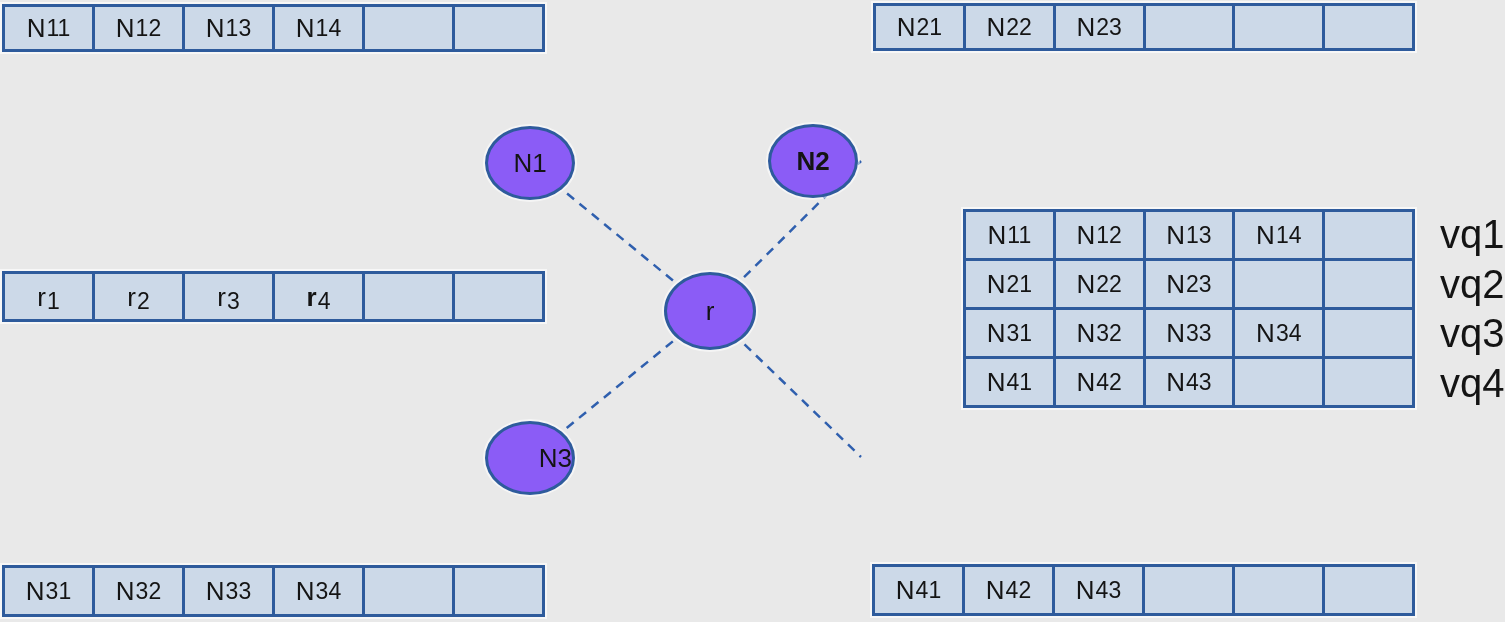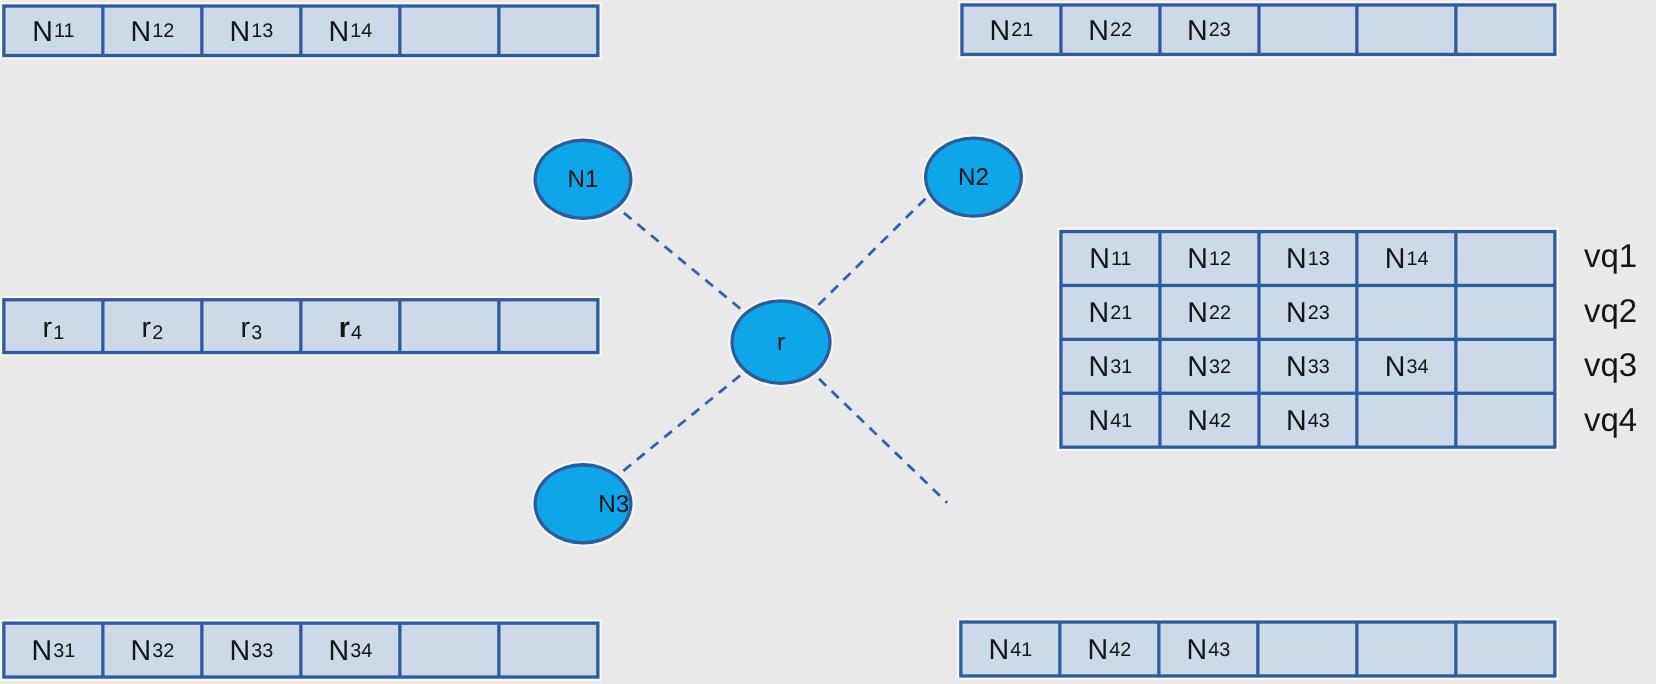--- a/index.html
+++ b/index.html
@@ -12,41 +12,41 @@
 
   .bar{
     position:absolute;display:grid;grid-template-columns:repeat(6,1fr);
     gap:3px;padding:3px;background:#2e5b9c;box-sizing:border-box;
     box-shadow:0 0 0 2px rgba(255,255,255,0.65);
   }
   .cell{
     background:#ccd9e8;display:flex;align-items:center;justify-content:center;
     font-size:26px;line-height:1;white-space:nowrap;overflow:hidden;
   }
-  .sub{font-size:18px;margin-left:1px;}
+  .sub{font-size:23px;margin-left:1px;}
   .r-bar .sub{position:relative;top:5px;}
   .bold-cell .main{font-weight:bold;}
 
   .vq-table{
     position:absolute;left:963px;top:209px;width:452px;height:199px;
     display:grid;grid-template-columns:repeat(5,1fr);grid-auto-rows:1fr;
     gap:3px;padding:3px;background:#2e5b9c;box-sizing:border-box;
     box-shadow:0 0 0 2px rgba(255,255,255,0.65);
   }
   .vq-labels{
     position:absolute;left:1440px;top:209px;width:64px;height:199px;
     display:grid;grid-template-rows:repeat(4,1fr);align-items:center;
-    font-size:30px;line-height:1;
+    font-size:40px;line-height:1;
   }
   .vq-labels div{text-align:left;}
 
   .node{
     position:absolute;box-sizing:border-box;border:3px solid #2e5b9c;
-    border-radius:50%;background:#0ea5e9;display:flex;align-items:center;
-    justify-content:center;font-size:22px;line-height:1;
+    border-radius:50%;background:#8b5cf6;display:flex;align-items:center;
+    justify-content:center;font-size:26px;line-height:1;
     box-shadow:0 0 0 2px rgba(255,255,255,0.55);
   }
   .node-n{width:90px;height:74px;}
   .node-root{width:92px;height:78px;}
 </style>
 </head>
 <body>
 
 <div class="canvas">
 
@@ -281,21 +281,21 @@
   <div class="vq-labels">
     <div>vq1</div>
     <div>vq2</div>
     <div>vq3</div>
     <div>vq4</div>
   </div>
 
   <div class="node node-n" style="left:485px;top:126px;">
       <span>N1</span>
     </div>
-  <div class="node node-n" style="left:840px;top:124px;">
+  <div class="node node-n" style="left:768px;top:124px;font-weight:bold;">
       <span>N2</span>
     </div>
   <div class="node node-root" style="left:664px;top:272px;">
       <span>r</span>
     </div>
   <div class="node node-n" style="left:485px;top:421px;justify-content:flex-end;">
       <span>N3</span>
     </div>
 
 </div>

